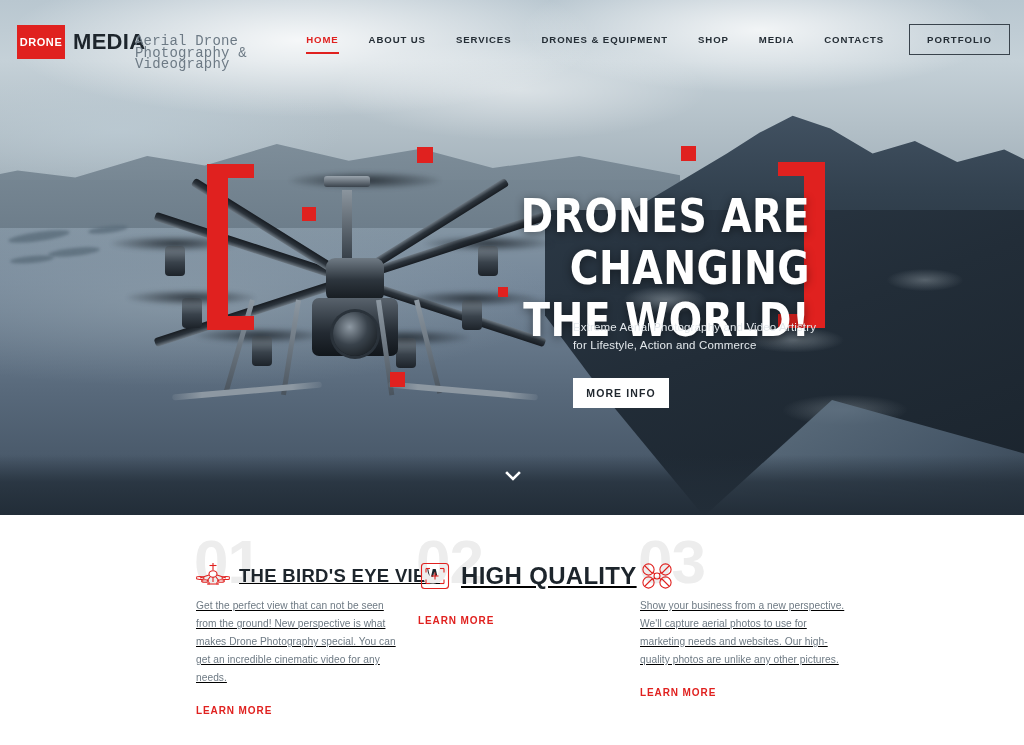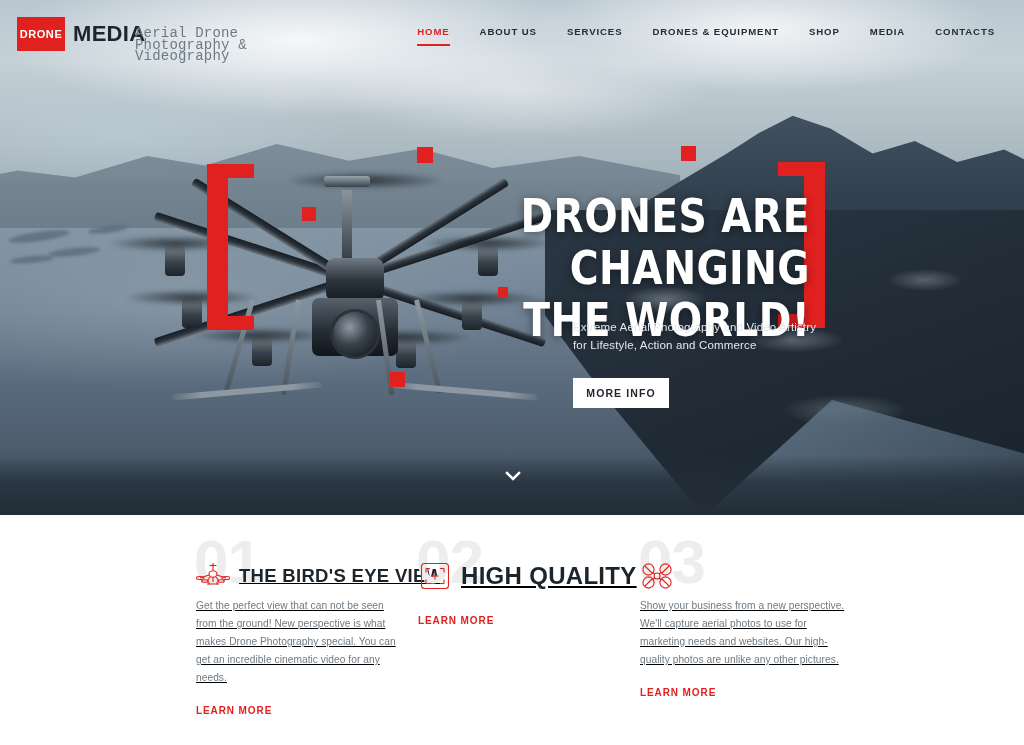--- a/index.html
+++ b/index.html
@@ -154,21 +154,21 @@
     position:absolute; left:503px; top:466px; width:20px; height:20px;
     cursor:pointer; color:#fff; font-size:19px; line-height:20px; text-align:center;
   }
   .hero-fade {
     position:absolute; left:0; top:455px; width:1024px; height:60px;
     background:linear-gradient(180deg, rgba(34,45,56,0) 0%, rgba(34,45,56,.75) 45%, #222d38 100%);
   }
 
   
   .header {
-    position:absolute; left:0; top:0; width:1024px; height:62px;
+    position:absolute; left:0; top:8px; width:1024px; height:62px;
     display:flex; align-items:center; z-index:30;
   }
   .logo-wrap { position:absolute; left:17px; top:17px; display:flex; align-items:center; }
   .logo-mark {
     width:48px; height:34px; background:#e0211f;
     display:flex; align-items:center; justify-content:center;
     font-family:"Liberation Sans Narrow","Liberation Sans", sans-serif;
     font-weight:bold; font-size:11px; color:#fff; letter-spacing:.6px;
   }
   .logo-word {
@@ -336,20 +336,21 @@
     <div class="tagline">Aerial Drone Photography &amp; Videography</div>
 
     <nav class="nav">
       <span class="nav-item active">HOME</span>
       <span class="nav-item">ABOUT US</span>
       <span class="nav-item">SERVICES</span>
       <span class="nav-item">DRONES &amp; EQUIPMENT</span>
       <span class="nav-item">SHOP</span>
       <span class="nav-item">MEDIA</span>
       <span class="nav-item">CONTACTS</span>
+      <button class="btn-portfolio">PORTFOLIO</button>
     </nav>
   </header>
 
   <section class="features">
     <div class="cards">
 
       <div class="card">
         <div class="card-num">01</div>
         <div class="card-head">
           <div class="card-icon">

